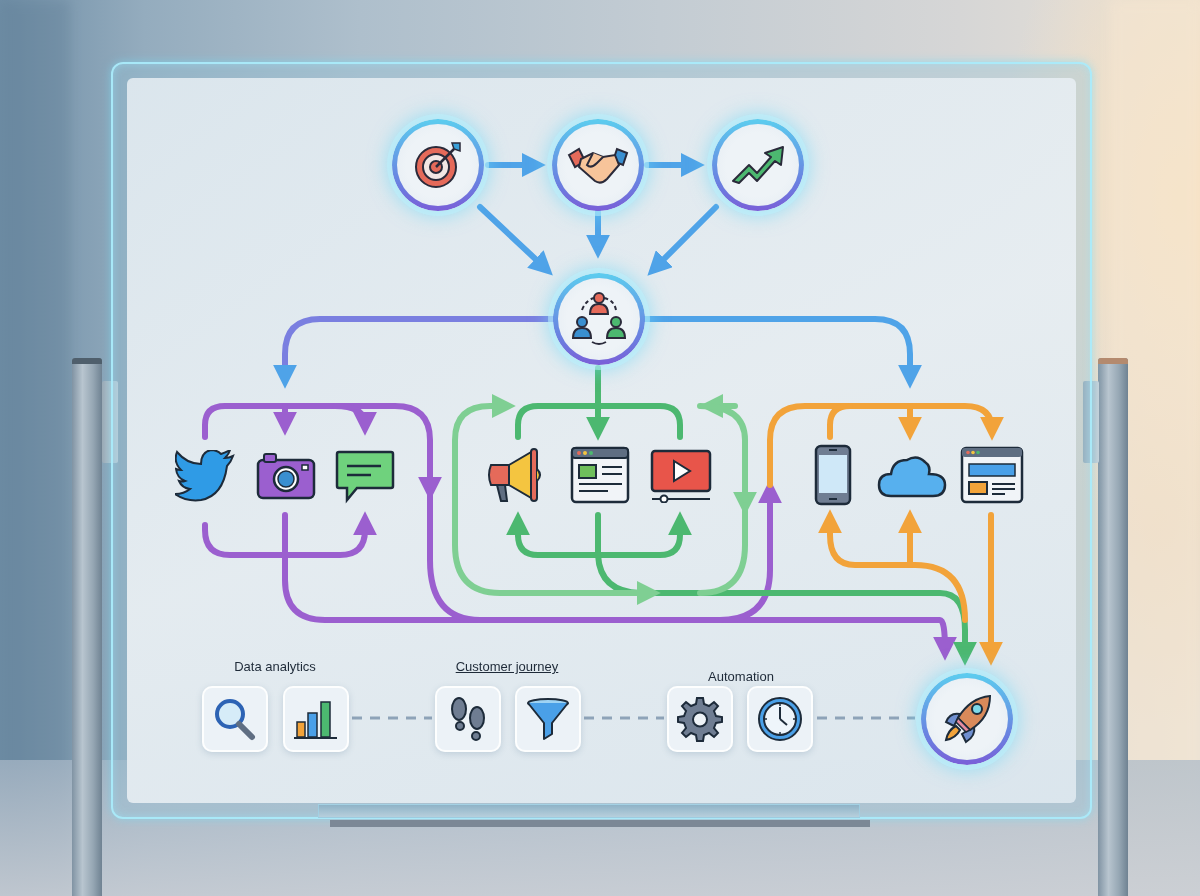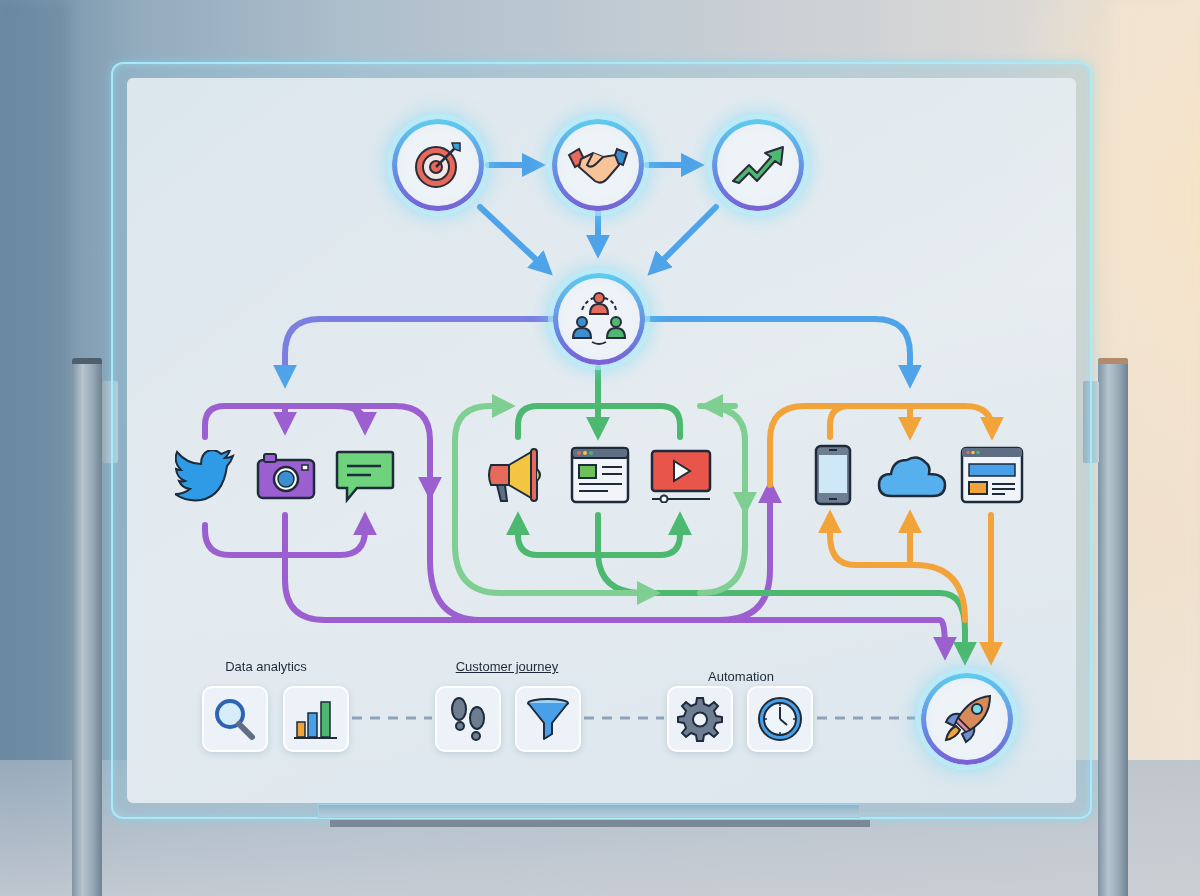--- a/index.html
+++ b/index.html
@@ -231,21 +231,21 @@
   <circle cx="8" cy="6.5" r="1.8" fill="#e56a5a"></circle>
     <circle cx="13" cy="6.5" r="1.8" fill="#f4c540"></circle>
     <circle cx="18" cy="6.5" r="1.8" fill="#4cb870"></circle>
   <rect x="9" y="18" width="46" height="12" fill="#4aa0e8" stroke="#1d2b3a" stroke-width="1.5"></rect>
   <rect x="9" y="36" width="18" height="12" fill="#f2a33a" stroke="#1d2b3a" stroke-width="2"></rect>
   <line x1="32" y1="38" x2="55" y2="38" stroke="#1d2b3a" stroke-width="2"></line>
   <line x1="32" y1="43" x2="55" y2="43" stroke="#1d2b3a" stroke-width="2"></line>
   <line x1="32" y1="48" x2="45" y2="48" stroke="#1d2b3a" stroke-width="2"></line>
 </svg>
 
-<div class="label" style="left:191px;top:659px;width:150px;">Data analytics</div>
+<div class="label" style="left:200px;top:659px;width:150px;">Data analytics</div>
 <div class="label" style="left:432px;top:659px;width:150px;text-decoration:underline;">Customer journey</div>
 <div class="label" style="left:666px;top:659px;width:150px;margin-top:10px;">Automation</div>
 
 <div class="tile" style="left:202px;top:686px;">
   <svg width="46" height="46" viewBox="0 0 46 46">
     <circle cx="18" cy="18" r="13" fill="#d6ecf8" stroke="#2d63b4" stroke-width="4"></circle>
     <line x1="27" y1="28" x2="40" y2="41" stroke="#5f6e82" stroke-width="6" stroke-linecap="round"></line>
   </svg>
 </div>
 <div class="tile" style="left:283px;top:686px;">

